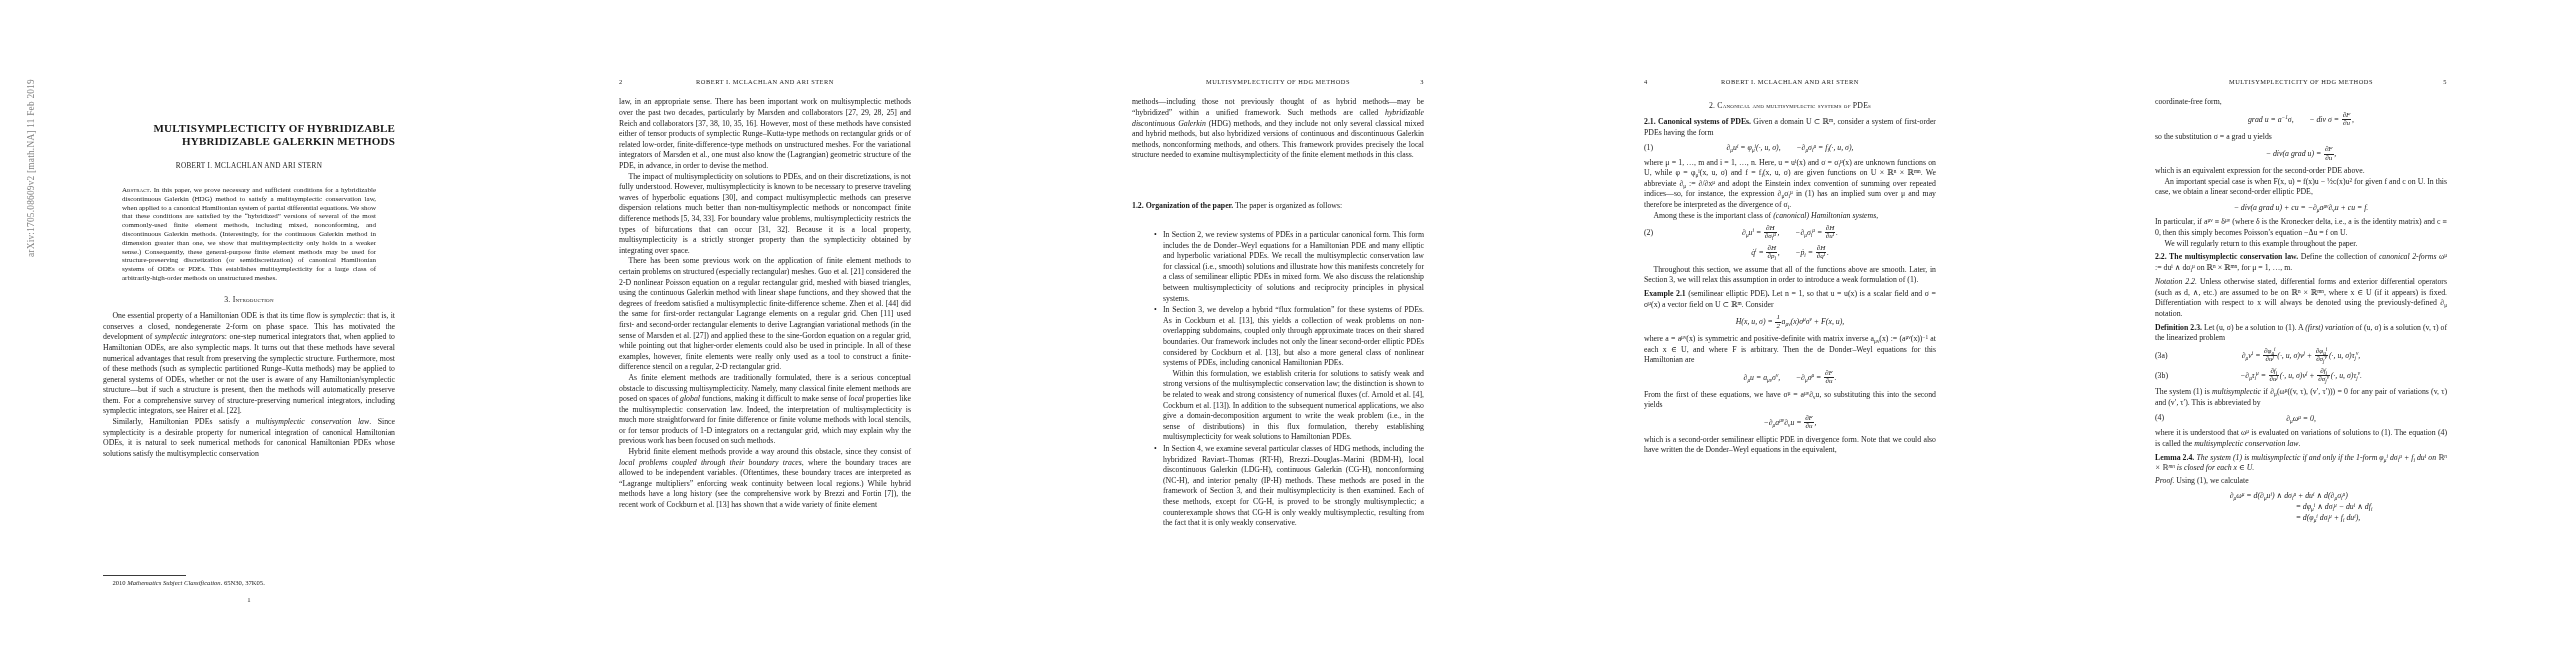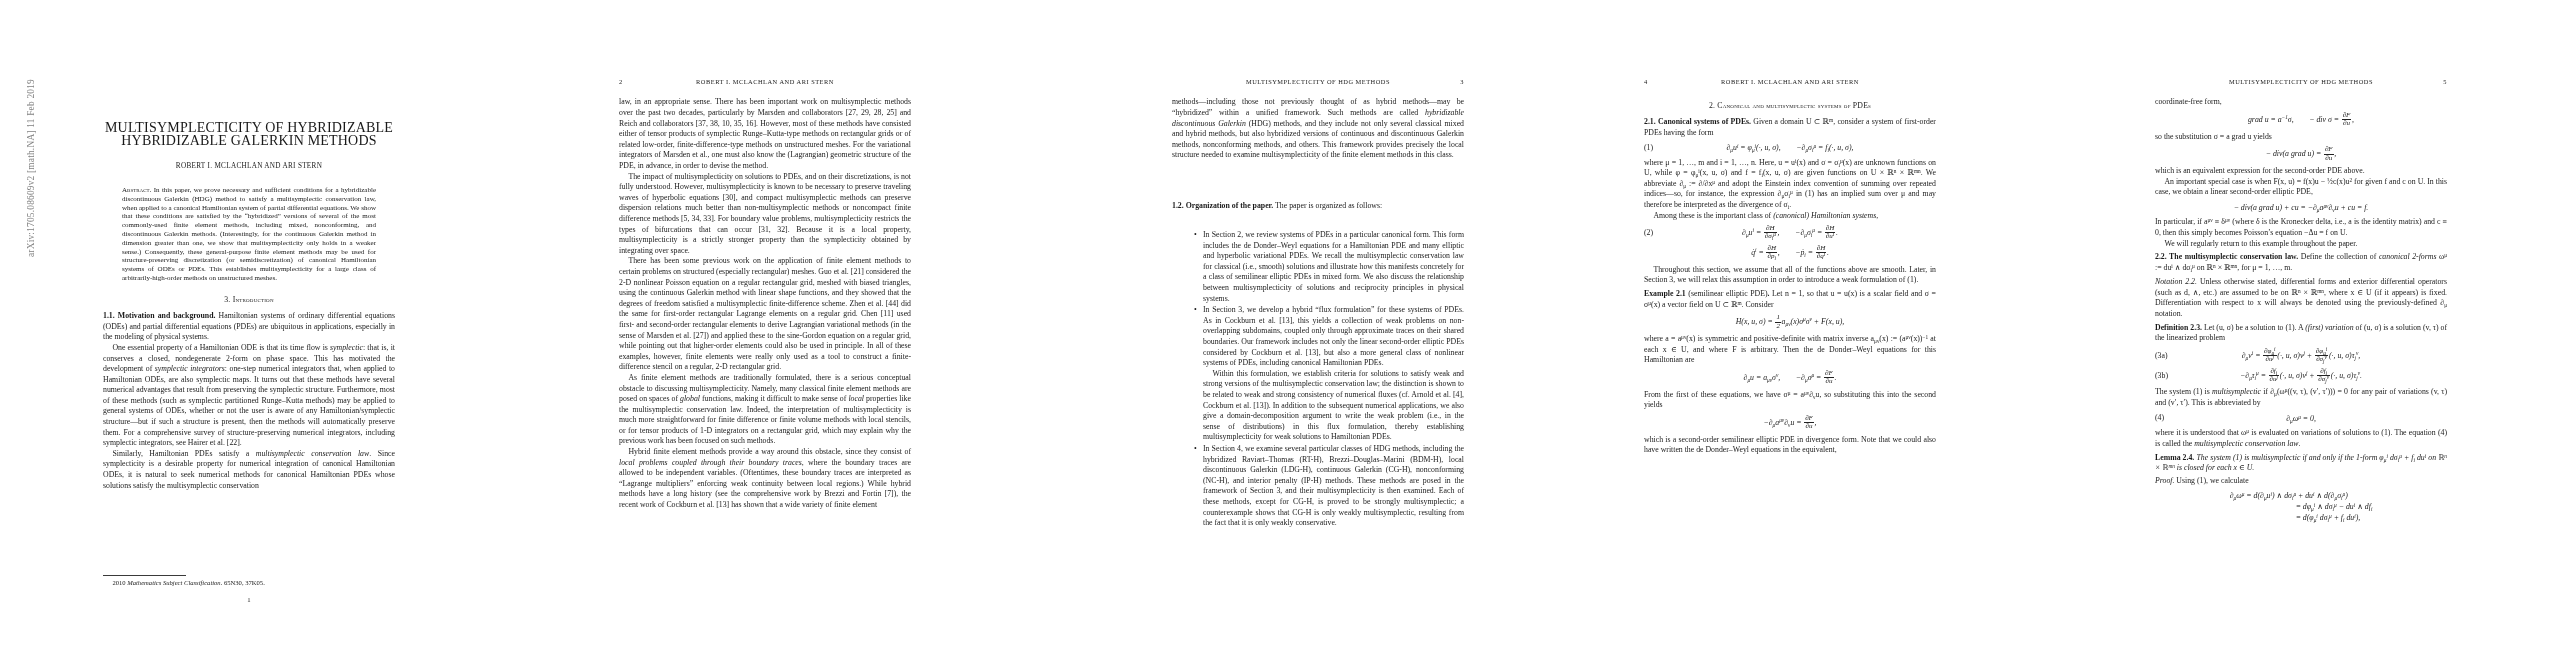--- a/index.html
+++ b/index.html
@@ -8,21 +8,21 @@
   .arxiv-stamp{position:absolute;left:25.6px;top:257px;transform-origin:0 0;transform:rotate(-90deg);
           white-space:nowrap;font-size:9.4px;letter-spacing:0.2px;color:#818181;}
   .page{position:absolute;top:78px;width:292px;height:550px;font-size:7.8px;line-height:10.6px;
           text-align:justify;}
   .runhead{display:flex;justify-content:space-between;align-items:baseline;font-size:6.4px;
           letter-spacing:0.5px;margin-bottom:11.7px;line-height:7.8px;}
   .rh-side{width:12.2px;}
   .rh-right{text-align:right;}
   .rh-center{flex:1;text-align:center;}
   .gap{width:100%;}
-  .title{text-align:center;font-weight:normal;font-size:14px;line-height:12.8px;letter-spacing:0.2px;}
+  .title{text-align:right;font-weight:bold;font-size:11px;line-height:12.8px;letter-spacing:0.2px;}
   .authors{text-align:center;font-size:7.2px;letter-spacing:0.3px;}
   .abstract{font-size:7px;line-height:8.8px;margin:0 19px;}
   .sc{font-variant:small-caps;}
   .sec{font-size:7.8px;font-variant:small-caps;letter-spacing:0.2px;text-align:center;text-indent:0;}
   .p{margin:0;text-indent:9.4px;}
   .noind{text-indent:0;}
   .eq{margin:3.9px 0;position:relative;font-style:italic;}
   .tag{position:absolute;left:0;top:50%;transform:translateY(-50%);font-style:normal;}
   .eqwrap{text-align:center;}
   .eqinner{display:inline-block;text-align:left;}
@@ -54,42 +54,41 @@
         <div class="title-line">MULTISYMPLECTICITY OF HYBRIDIZABLE</div>
         <div class="title-line">HYBRIDIZABLE GALERKIN METHODS</div>
       </div>
       <div class="gap" style="height: 13.3px;"></div>
       <div class="authors">ROBERT I. MCLACHLAN AND ARI STERN</div>
       <div class="gap" style="height: 14.5px;"></div>
       <div class="abstract"><span class="sc">Abstract.</span><span> In this paper, we prove necessary and sufficient conditions for a hybridizable discontinuous Galerkin (HDG) method to satisfy a multisymplectic conservation law, when applied to a canonical Hamiltonian system of partial differential equations. We show that these conditions are satisfied by the “hybridized” versions of several of the most commonly-used finite element methods, including mixed, nonconforming, and discontinuous Galerkin methods. (Interestingly, for the continuous Galerkin method in dimension greater than one, we show that multisymplecticity only holds in a weaker sense.) Consequently, these general-purpose finite element methods may be used for structure-preserving discretization (or semidiscretization) of canonical Hamiltonian systems of ODEs or PDEs. This establishes multisymplecticity for a large class of arbitrarily-high-order methods on unstructured meshes.</span></div>
       <div class="gap" style="height: 12.2px;"></div>
       <div class="sec">3. Introduction</div>
       <div class="gap" style="height: 5.6px;"></div>
-      <div class="p noind"><b>1.1. Motivation and background.</b> Hamiltonian systems of ordinary differential equations (ODEs) and partial differential equations (PDEs) are ubiquitous in applications, especially in the modeling of physical systems.</div>
       <div class="p">One essential property of a Hamiltonian ODE is that its time flow is <i>symplectic</i>: that is, it conserves a closed, nondegenerate 2-form on phase space. This has motivated the development of <i>symplectic integrators</i>: one-step numerical integrators that, when applied to Hamiltonian ODEs, are also symplectic maps. It turns out that these methods have several numerical advantages that result from preserving the symplectic structure. Furthermore, most of these methods (such as symplectic partitioned Runge–Kutta methods) may be applied to general systems of ODEs, whether or not the user is aware of any Hamiltonian/symplectic structure—but if such a structure is present, then the methods will automatically preserve them. For a comprehensive survey of structure-preserving numerical integrators, including symplectic integrators, see Hairer et al. [22].</div>
       <div class="p">Similarly, Hamiltonian PDEs satisfy a <i>multisymplectic conservation law</i>. Since symplecticity is a desirable property for numerical integration of canonical Hamiltonian ODEs, it is natural to seek numerical methods for canonical Hamiltonian PDEs whose solutions satisfy the multisymplectic conservation</div>
       <div class="fnote">
         <div class="fnrule"></div>
         <div class="fntext">2010 <i>Mathematics Subject Classification.</i> 65N30, 37K05.</div>
       </div>
       <div class="pnum">1</div>
     </div>
   <div class="page" style="left:619px">
       <div class="runhead">
         <span class="rh-side rh-left">2</span>
         <span class="rh-center">ROBERT I. MCLACHLAN AND ARI STERN</span>
         <span class="rh-side rh-right"></span>
       </div>
       <div class="p noind">law, in an appropriate sense. There has been important work on multisymplectic methods over the past two decades, particularly by Marsden and collaborators [27, 29, 28, 25] and Reich and collaborators [37, 38, 10, 35, 16]. However, most of these methods have consisted either of tensor products of symplectic Runge–Kutta-type methods on rectangular grids or of related low-order, finite-difference-type methods on unstructured meshes. For the variational integrators of Marsden et al., one must also know the (Lagrangian) geometric structure of the PDE, in advance, in order to devise the method.</div>
       <div class="p">The impact of multisymplecticity on solutions to PDEs, and on their discretizations, is not fully understood. However, multisymplecticity is known to be necessary to preserve traveling waves of hyperbolic equations [30], and compact multisymplectic methods can preserve dispersion relations much better than non-multisymplectic methods or noncompact finite difference methods [5, 34, 33]. For boundary value problems, multisymplecticity restricts the types of bifurcations that can occur [31, 32]. Because it is a local property, multisymplecticity is a strictly stronger property than the symplecticity obtained by integrating over space.</div>
       <div class="p">There has been some previous work on the application of finite element methods to certain problems on structured (especially rectangular) meshes. Guo et al. [21] considered the 2-D nonlinear Poisson equation on a regular rectangular grid, meshed with biased triangles, using the continuous Galerkin method with linear shape functions, and they showed that the degrees of freedom satisfied a multisymplectic finite-difference scheme. Zhen et al. [44] did the same for first-order rectangular Lagrange elements on a regular grid. Chen [11] used first- and second-order rectangular elements to derive Lagrangian variational methods (in the sense of Marsden et al. [27]) and applied these to the sine-Gordon equation on a regular grid, while pointing out that higher-order elements could also be used in principle. In all of these examples, however, finite elements were really only used as a tool to construct a finite-difference stencil on a regular, 2-D rectangular grid.</div>
       <div class="p">As finite element methods are traditionally formulated, there is a serious conceptual obstacle to discussing multisymplecticity. Namely, many classical finite element methods are posed on spaces of <i>global</i> functions, making it difficult to make sense of <i>local</i> properties like the multisymplectic conservation law. Indeed, the interpretation of multisymplecticity is much more straightforward for finite difference or finite volume methods with local stencils, or for tensor products of 1-D integrators on a rectangular grid, which may explain why the previous work has been focused on such methods.</div>
       <div class="p">Hybrid finite element methods provide a way around this obstacle, since they consist of <i>local problems coupled through their boundary traces</i>, where the boundary traces are allowed to be independent variables. (Oftentimes, these boundary traces are interpreted as “Lagrange multipliers” enforcing weak continuity between local regions.) While hybrid methods have a long history (see the comprehensive work by Brezzi and Fortin [7]), the recent work of Cockburn et al. [13] has shown that a wide variety of finite element</div>
     </div>
-  <div class="page" style="left:1172px">
+  <div class="page" style="left:1132px">
       <div class="runhead">
         <span class="rh-side rh-left"></span>
         <span class="rh-center">MULTISYMPLECTICITY OF HDG METHODS</span>
         <span class="rh-side rh-right">3</span>
       </div>
       <div class="p noind">methods—including those not previously thought of as hybrid methods—may be “hybridized” within a unified framework. Such methods are called <i>hybridizable discontinuous Galerkin</i> (HDG) methods, and they include not only several classical mixed and hybrid methods, but also hybridized versions of continuous and discontinuous Galerkin methods, nonconforming methods, and others. This framework provides precisely the local structure needed to examine multisymplecticity of the finite element methods in this class.</div>
       <div class="gap" style="height: 40px;"></div>
       <div class="p noind"><b>1.2. Organization of the paper.</b> The paper is organized as follows:</div>
       <div class="gap" style="height: 4.4px;"></div>
       <div class="ul">

